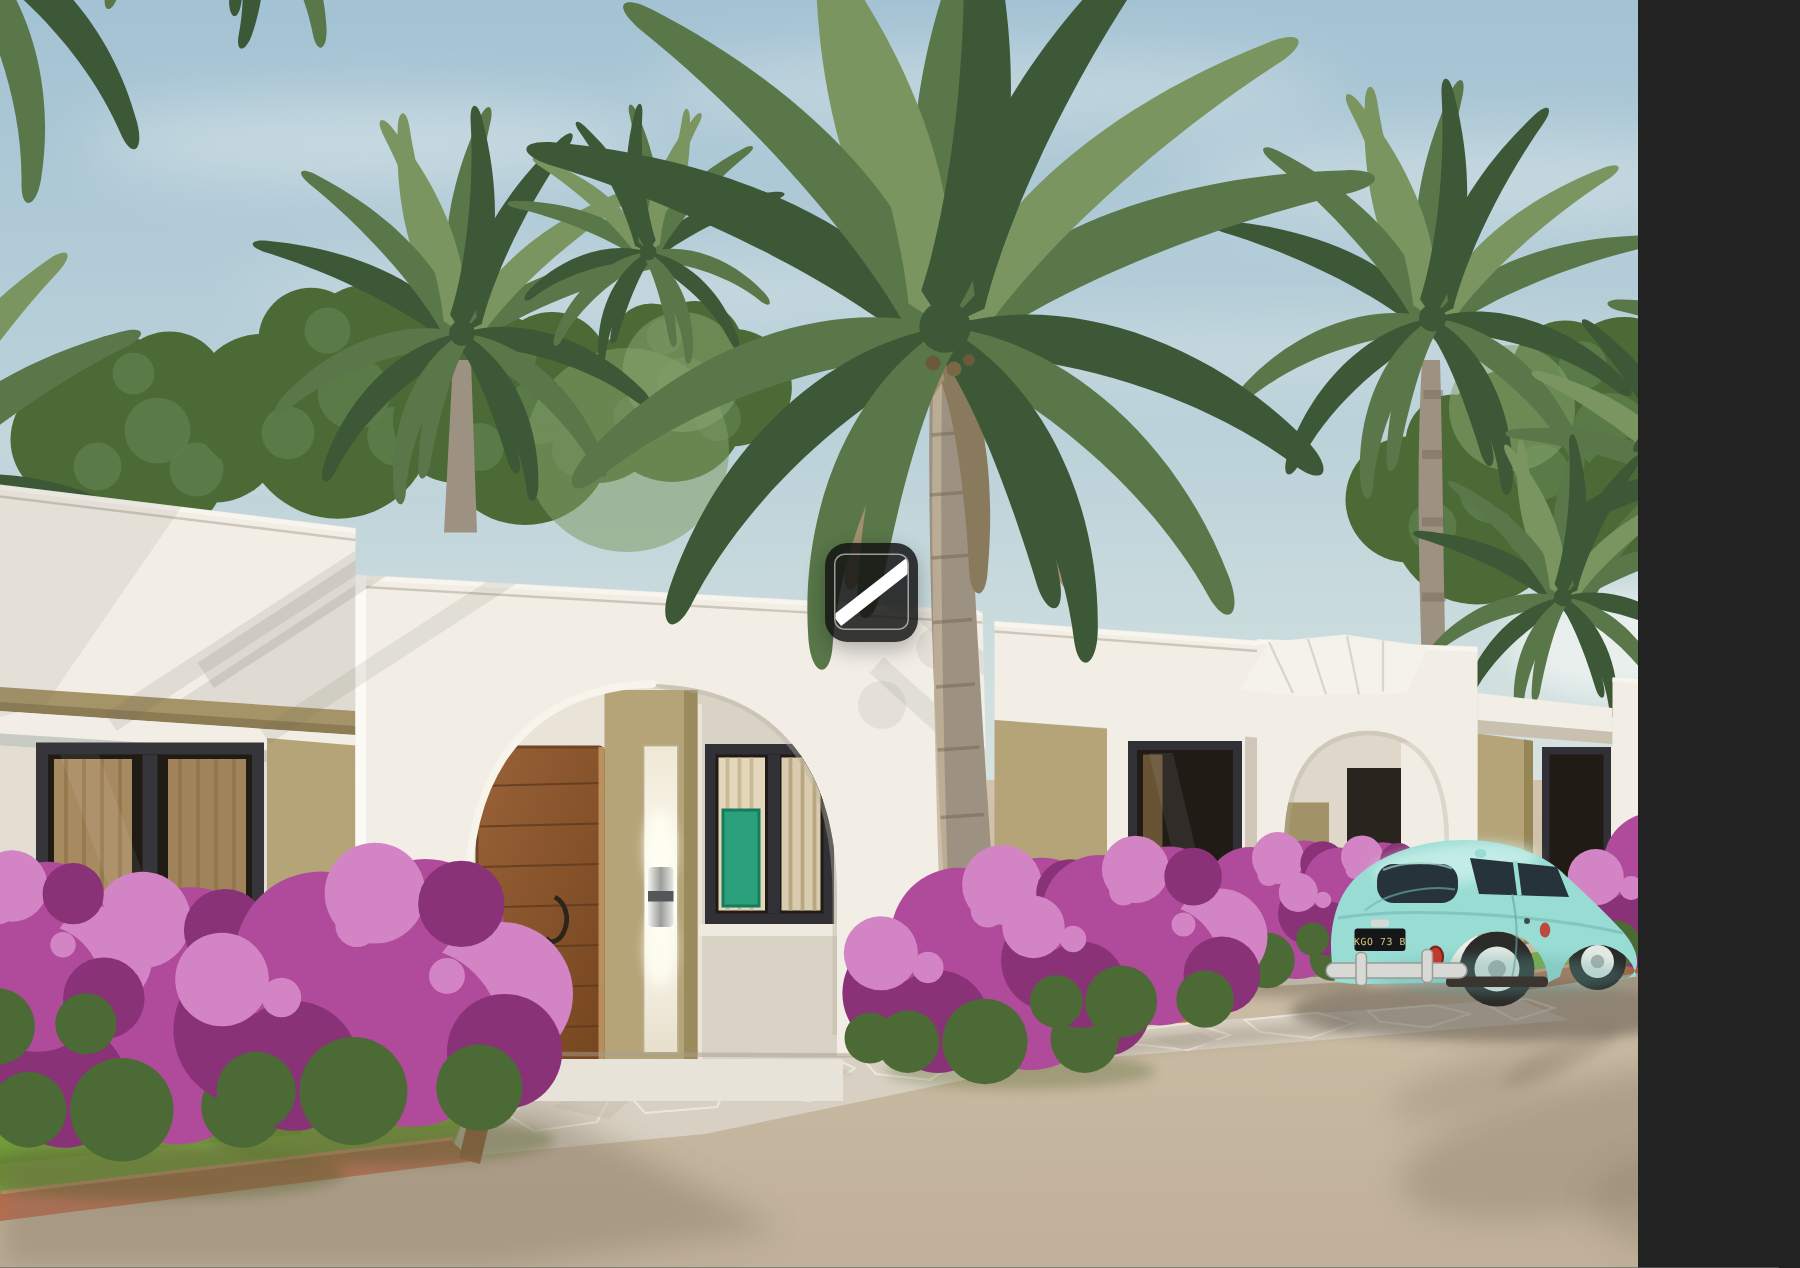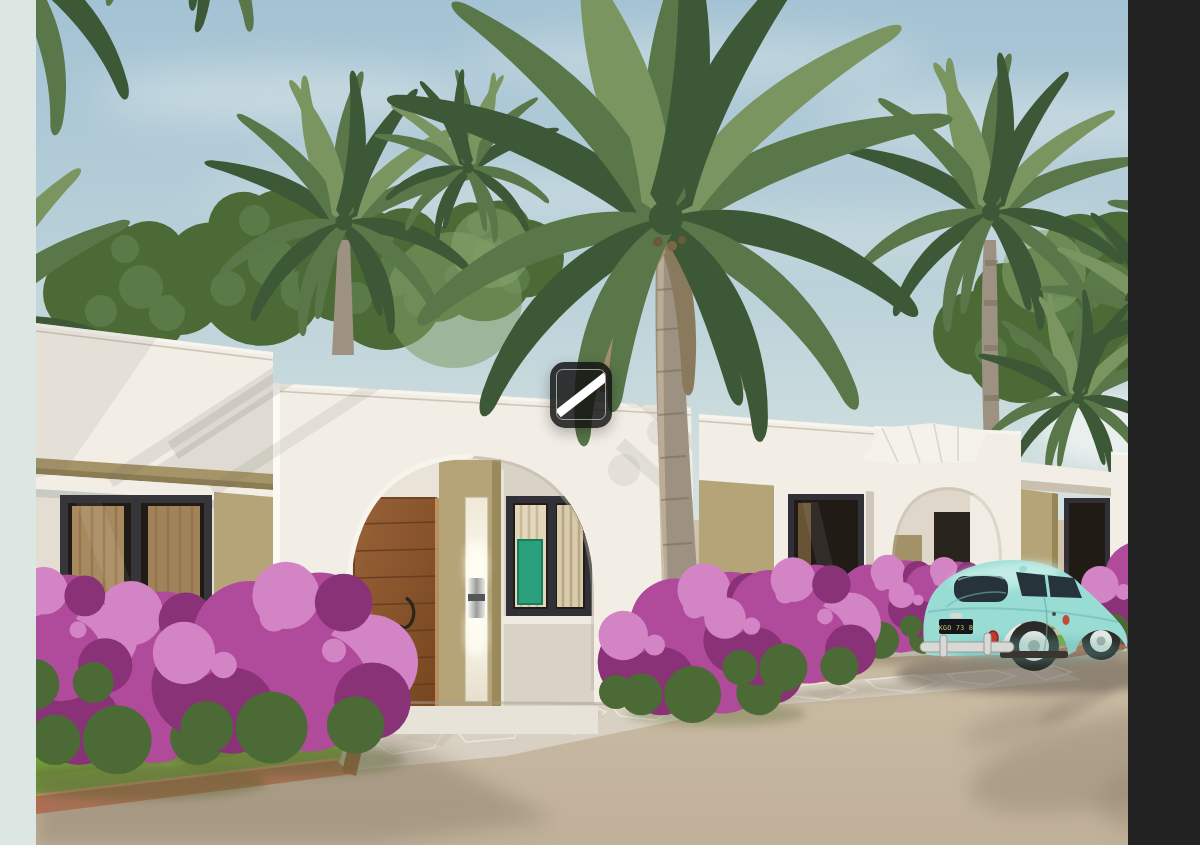--- a/index.html
+++ b/index.html
@@ -1,17 +1,17 @@
 <!DOCTYPE html>
 <html style="--sky-top: #a3c2d3; --sky-mid: #bdd3da; --sky-low: #dce6e2; --cloud-white: #f3f6f3; --palm-dark: #3c5836; --palm-mid: #597749; --palm-light: #7b9560; --palm-pale: #9cb07c; --palm-dead: #a2906d; --trunk: #9d9181; --trunk-dark: #6f6250; --house-white: #f2eee6; --house-shade: #e3ddd2; --house-dim: #cfc8ba; --olive: #b5a478; --olive-dark: #968656; --fascia: #a59468; --frame-dark: #303036; --glass-dark: #201b15; --curtain: #c09d6d; --curtain-dark: #8f7147; --art-green: #2aa07c; --door-wood: #8f5c34; --door-dark: #6b4124; --bougainvillea: #b04a9b; --bougainvillea-dark: #8a3277; --bougainvillea-light: #d384c4; --leaf-green: #4c6a35; --grass: #7cab3d; --terracotta: #bf6b4a; --terracotta-light: #e09872; --road: #c9baa4; --road-shadow: #857866; --paver: #d8d0c2; --paver-line: #f1ece2; --car-body: #98dcd4; --car-highlight: #d4f3ed; --car-shadow: #5fa8a4; --chrome: #d8d8d4; --tire: #2b2a28; --plate-text: #d8c878; --watermark-bg: rgba(18,18,18,0.84); --watermark-stroke: rgba(255,255,255,0.55);"><head>
 <meta charset="utf-8">
 <style>
   html,body{margin:0;padding:0;background:#222;}
   .stage{position:relative;width:1092px;height:845px;overflow:hidden;background:var(--sky-low,#dce6e2);
-         font-family:"Liberation Sans",sans-serif;padding-left:36px;}
+         font-family:"Liberation Sans",sans-serif;}
   svg{display:block}
   
   .f-house{fill:var(--house-white,#f2eee6)} .f-shade{fill:var(--house-shade,#e3ddd2)}
   .f-dim{fill:var(--house-dim,#cfc8ba)}    .f-olive{fill:var(--olive,#b5a478)}
   .f-olive2{fill:var(--olive-dark,#968656)} .f-fascia{fill:var(--fascia,#a59468)}
   .f-frame{fill:var(--frame-dark,#303036)} .f-glass{fill:var(--glass-dark,#201b15)}
   .f-curtain{fill:var(--curtain,#c09d6d)}  .f-curtain2{fill:var(--curtain-dark,#8f7147)}
   .f-art{fill:var(--art-green,#2aa07c)}
   .f-pd{fill:var(--palm-dark,#3c5836)}     .f-pm{fill:var(--palm-mid,#597749)}
   .f-pl{fill:var(--palm-light,#7b9560)}

